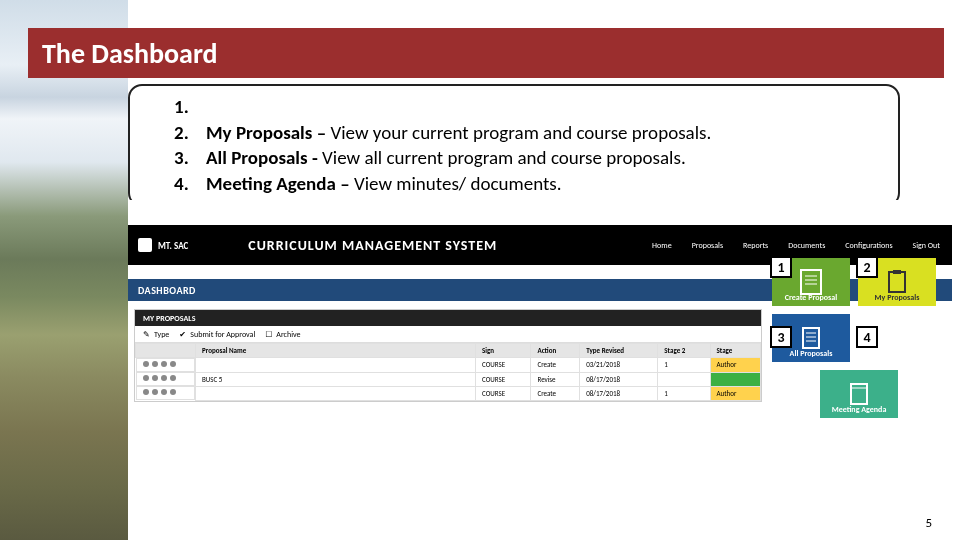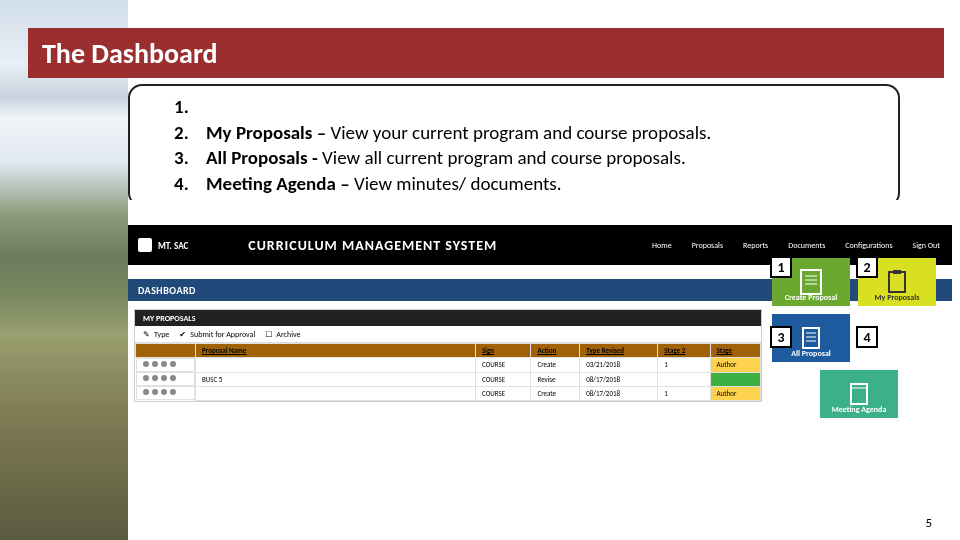--- a/index.html
+++ b/index.html
@@ -46,21 +46,21 @@
 
   
   .panel { margin: 8px 190px 0 6px; border: 1px solid #ccc; background: #fff; }
   .panel-header { background: #222; color: #fff; font-size: 8px; font-weight: 700; padding: 3px 8px; }
   .panel-toolbar { display: flex; gap: 10px; padding: 3px 8px; font-size: 8px; align-items: center; border-bottom: 1px solid #ddd; }
   .panel-toolbar span { display: flex; align-items: center; gap: 3px; }
   .ico { width: 8px; height: 8px; display: inline-block; }
 
   .table { width: 100%; border-collapse: collapse; font-size: 7px; }
   .table th, .table td { border: 1px solid #e0e0e0; padding: 2px 6px; text-align: left; height: 14px; }
-  .table th { font-weight: 700; background: #a16207; text-decoration: underline; }
+  .table th { font-weight: 700; background: #e5e5e5; }
   .th-icons { width: 60px; }
   .th-name { width: 280px; }
   .cell-icons { display: flex; gap: 3px; }
   .dot { width: 6px; height: 6px; border-radius: 50%; background: #888; }
   .stage-author { background: #ffd24d; text-align: center; }
   .stage-green { background: #3cb043; }
 
   
   .tiles { position: absolute; right: 10px; top: 58px; width: 170px; display: flex; flex-wrap: wrap; gap: 8px; }
   .tile { width: 78px; height: 48px; position: relative; color: #fff; font-size: 8px; font-weight: 600;
@@ -219,21 +219,21 @@
         </svg>
       <span>My Proposals</span>
     </div>
     <div class="tile t3">
       <svg width="28" height="28">
           <rect x="6" y="4" width="16" height="20" fill="none" stroke="#fff" stroke-width="2"></rect>
           <line x1="9" y1="9" x2="19" y2="9" stroke="#fff"></line>
           <line x1="9" y1="13" x2="19" y2="13" stroke="#fff"></line>
           <line x1="9" y1="17" x2="19" y2="17" stroke="#fff"></line>
         </svg>
-      <span>All Proposal</span>
+      <span>All Proposals</span>
     </div>
     <div class="tile t4">
       <svg width="28" height="28">
           <rect x="6" y="4" width="16" height="20" fill="none" stroke="#fff" stroke-width="2"></rect>
           <line x1="6" y1="8" x2="22" y2="8" stroke="#fff"></line>
         </svg>
       <span>Meeting Agenda</span>
     </div>
 
     <div class="callout" style="left:-2px; top:-2px;">1</div>

